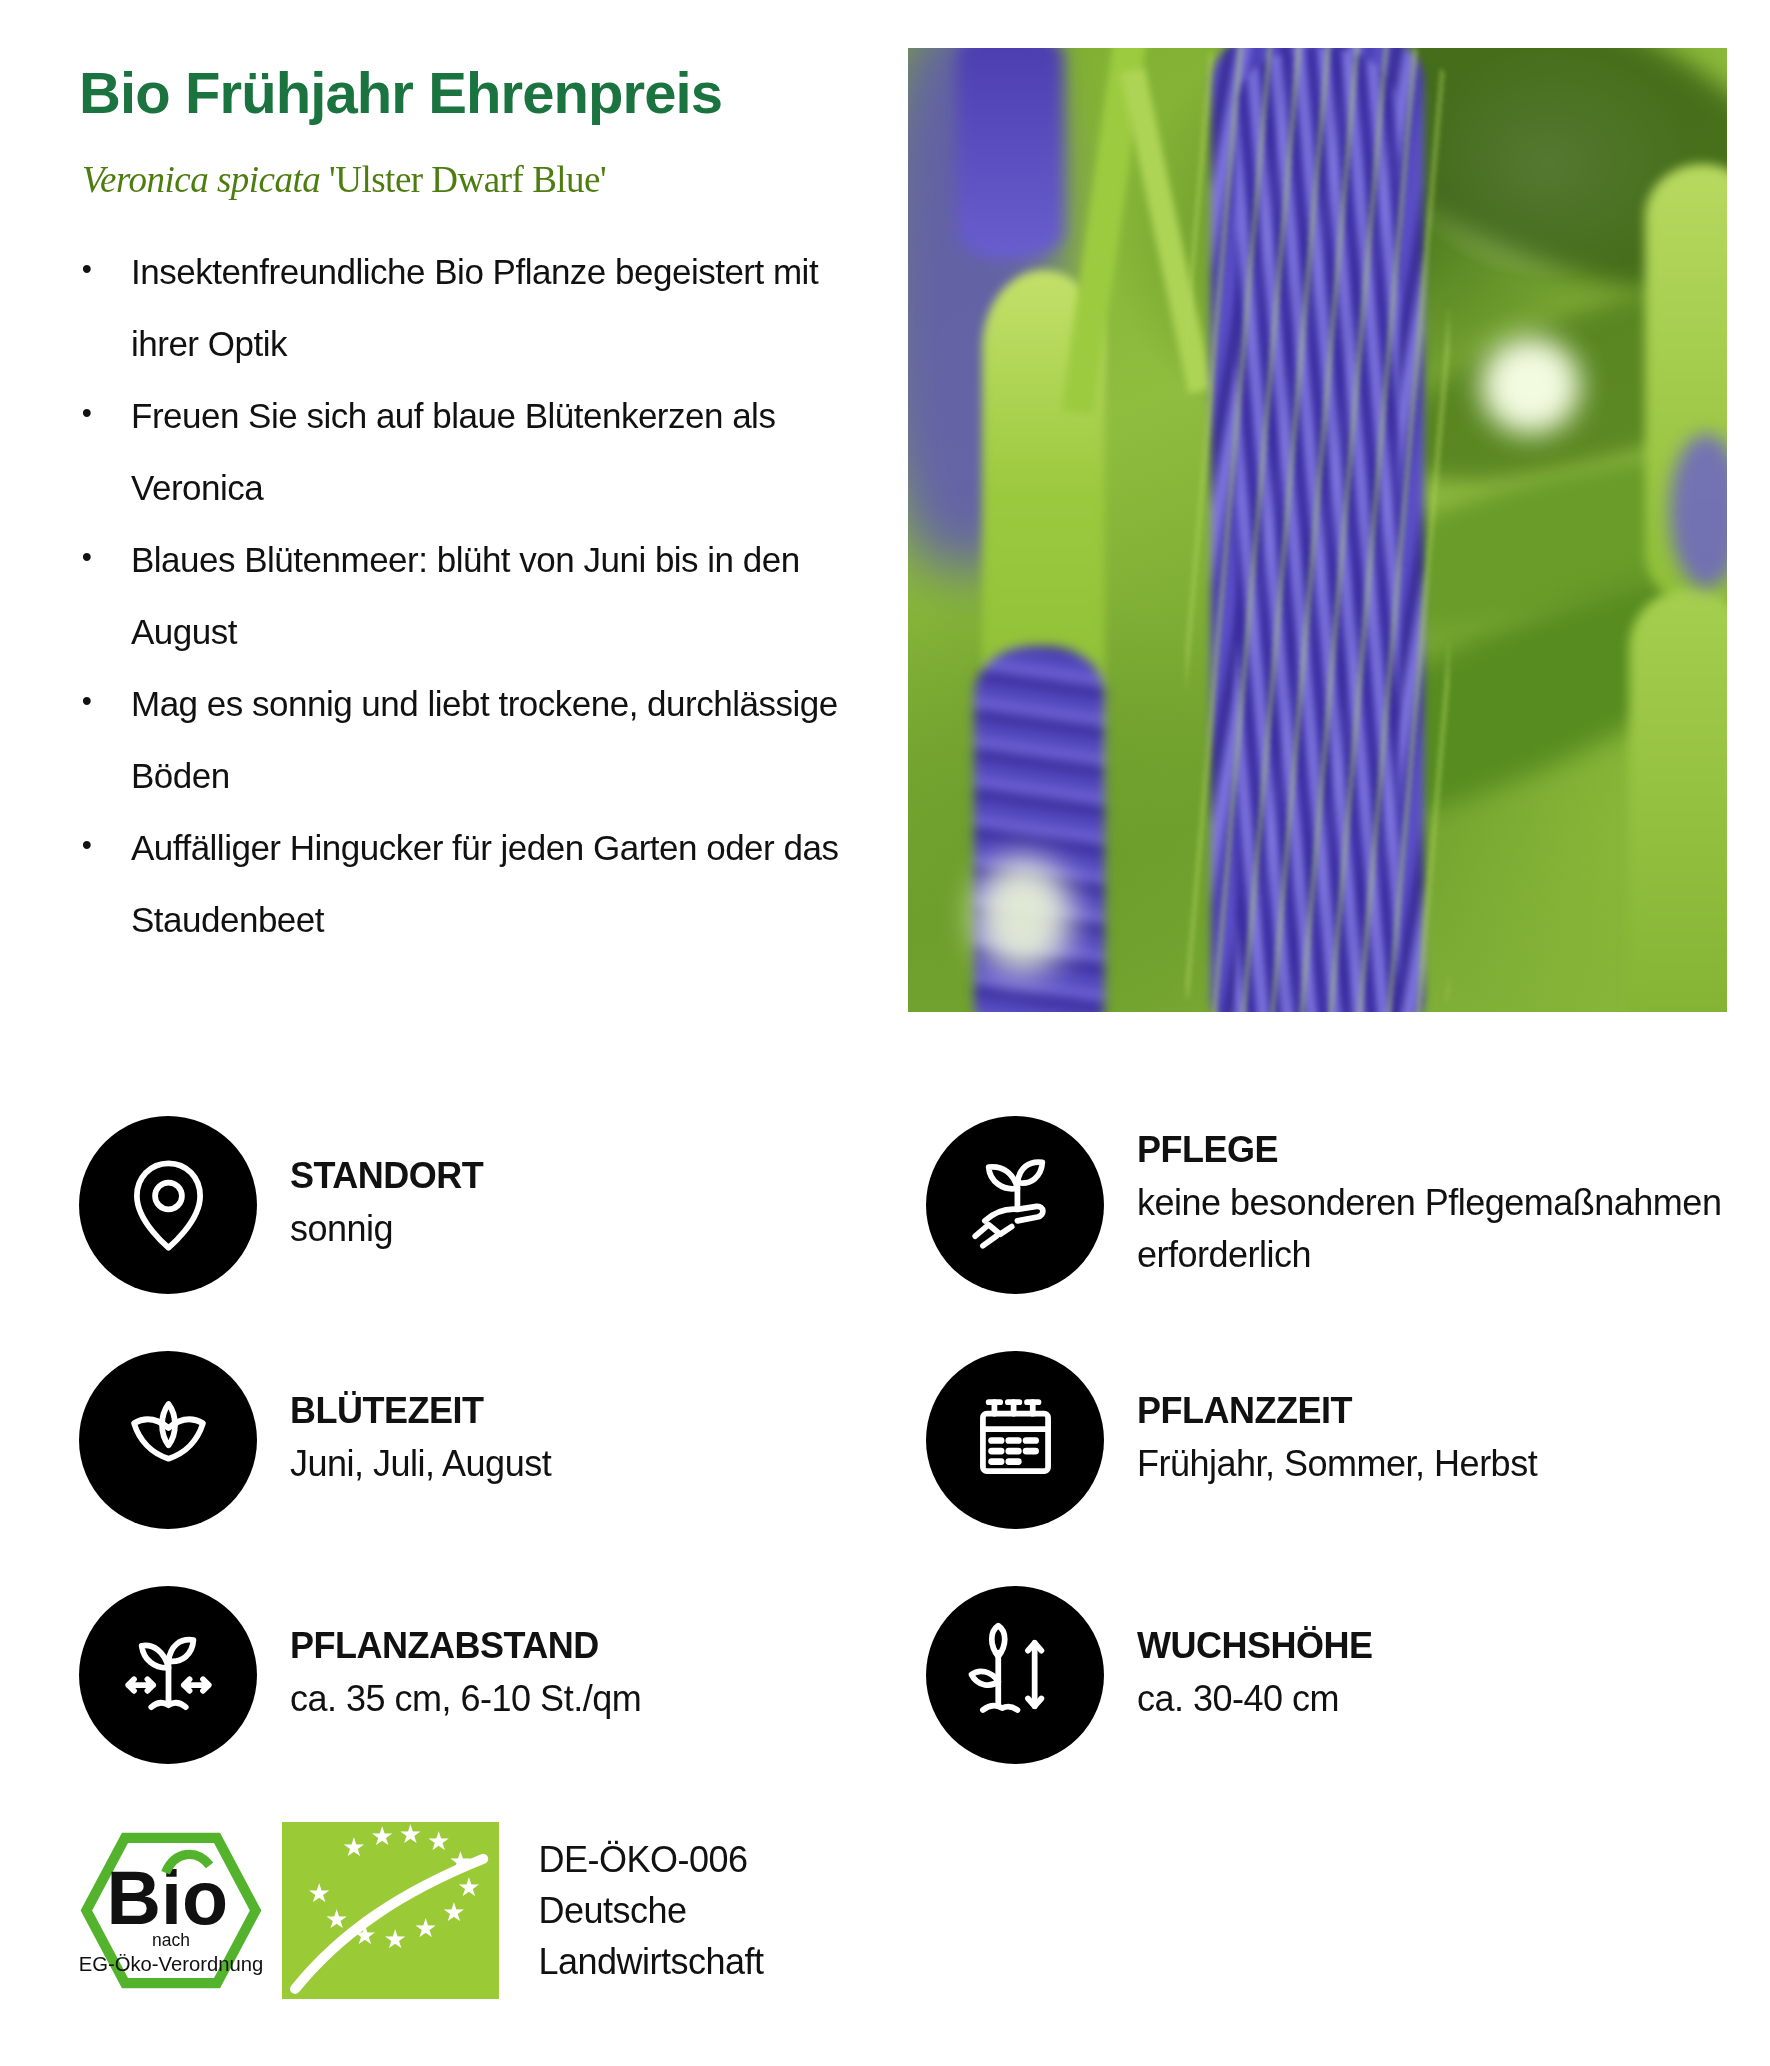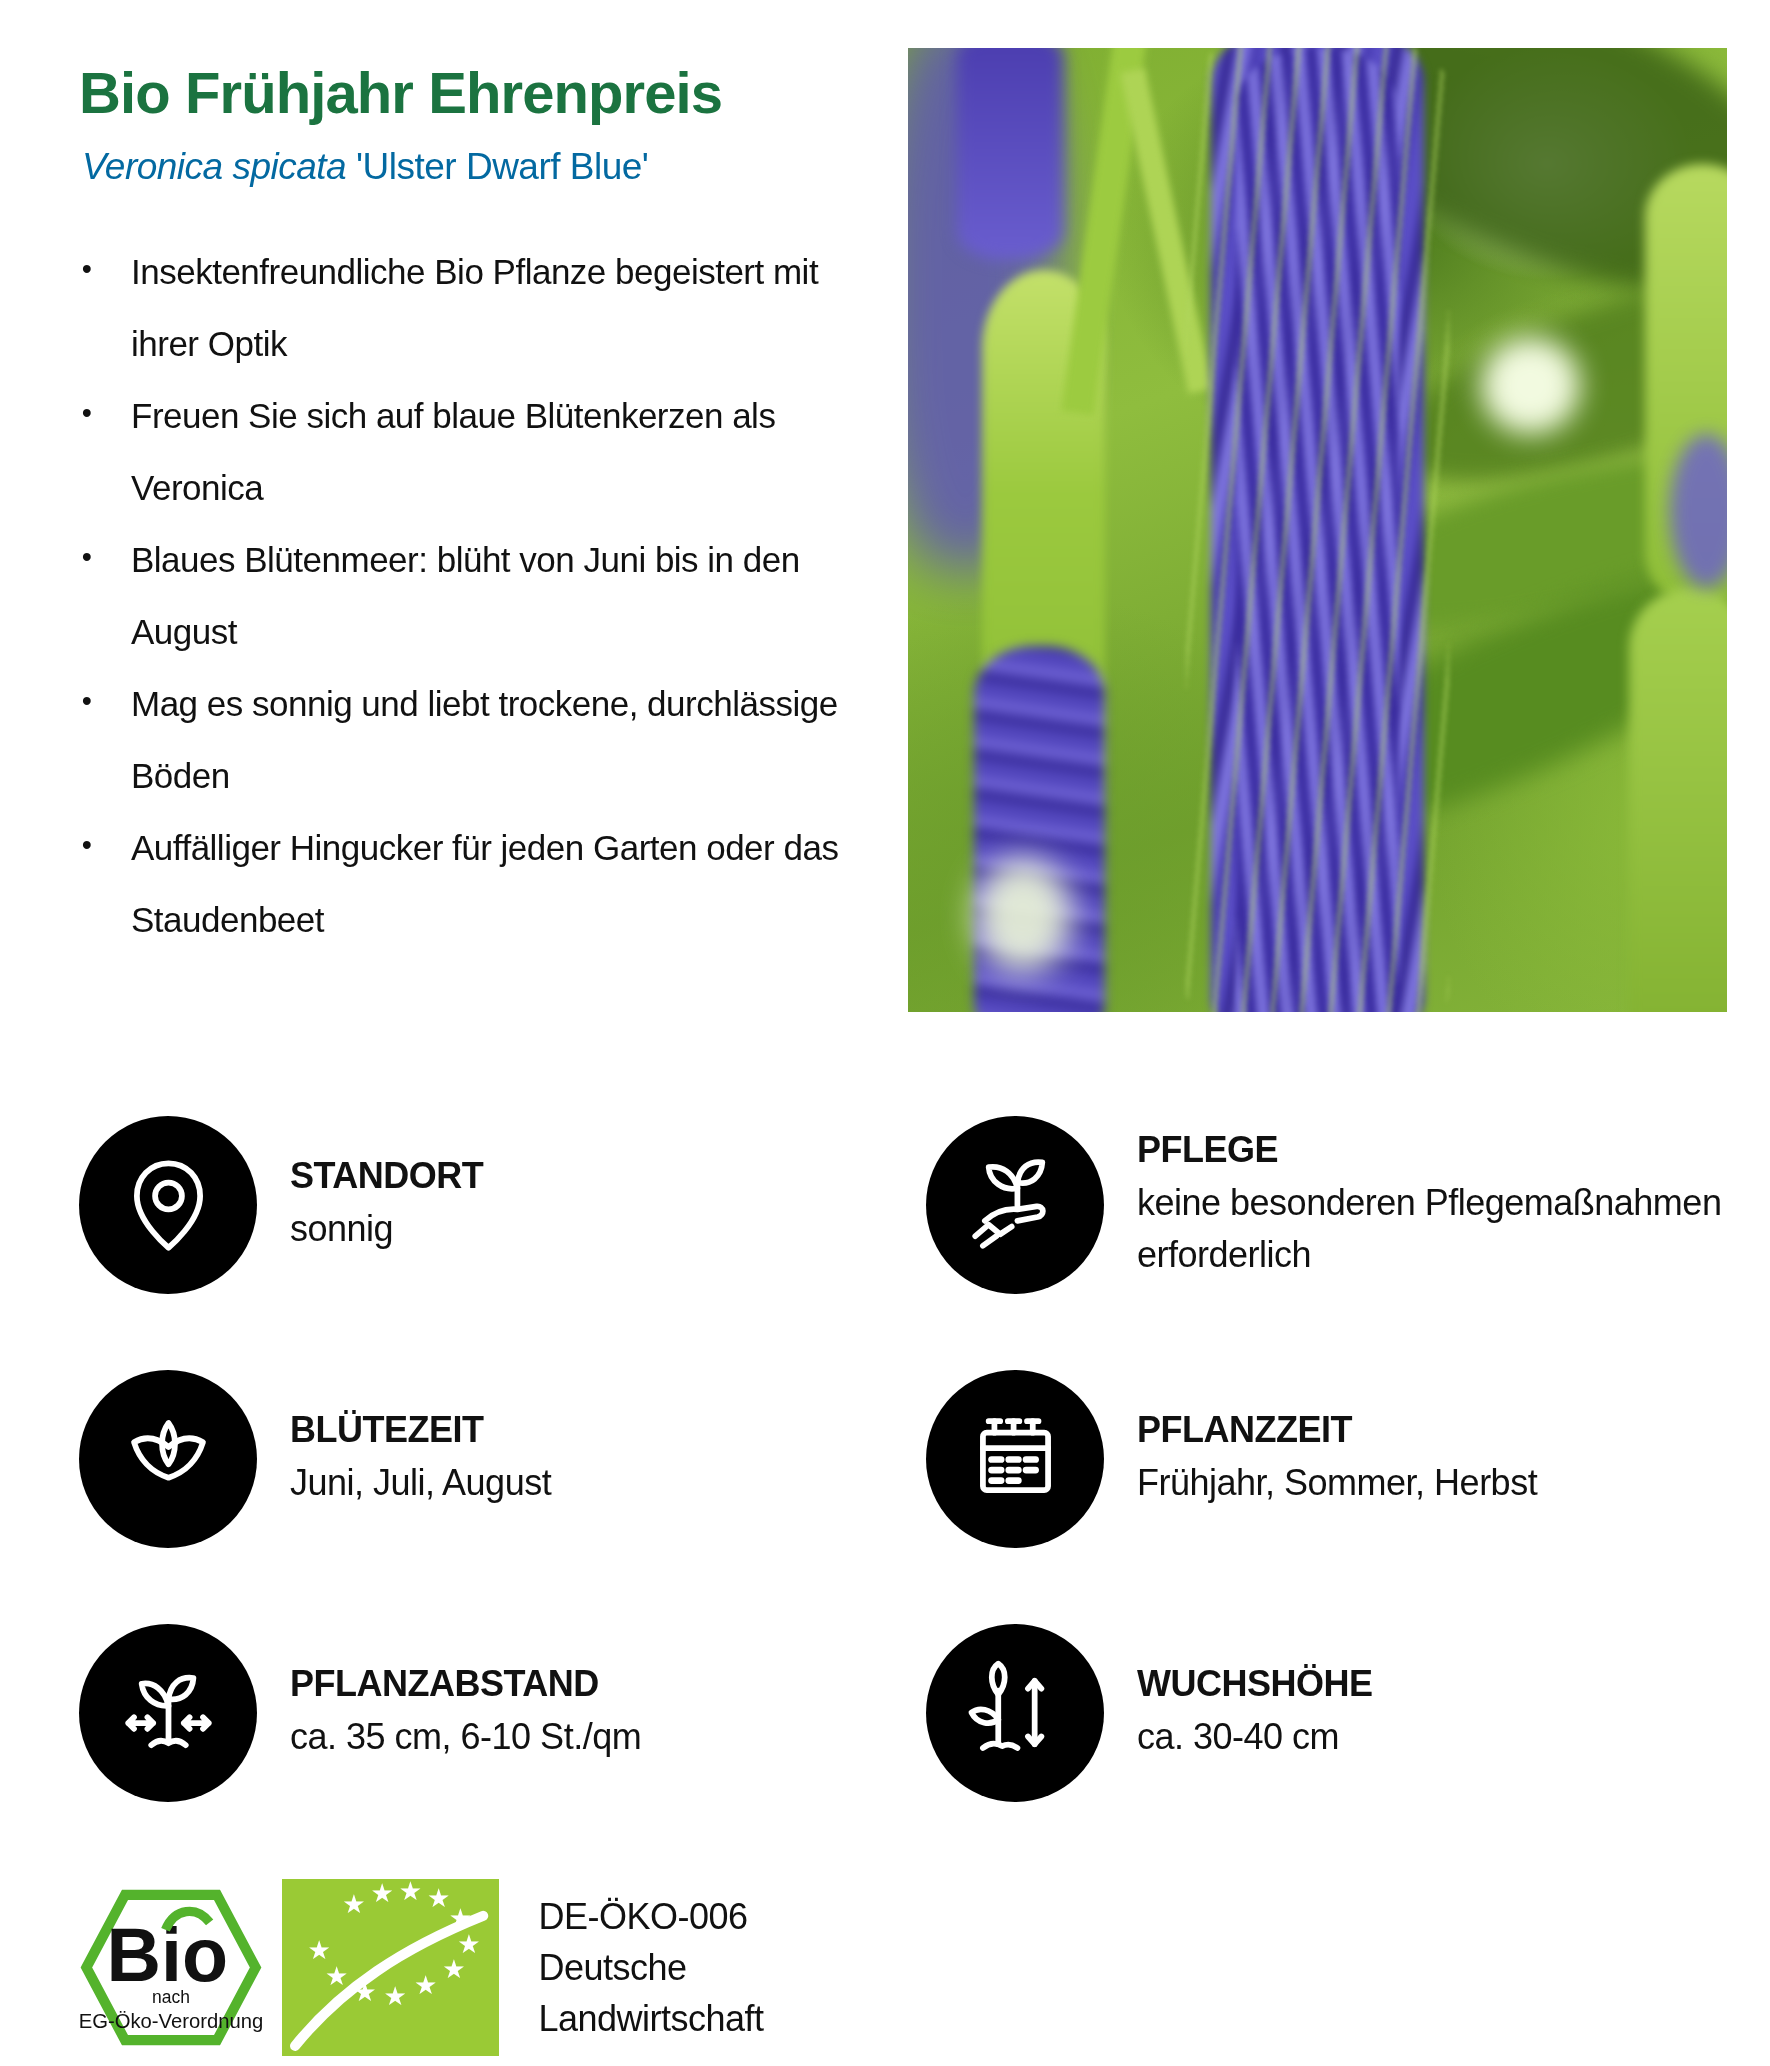--- a/index.html
+++ b/index.html
@@ -6,21 +6,21 @@
   body{
     width:1771px;height:2066px;position:relative;background:#ffffff;
     font-family:"Liberation Sans",sans-serif;color:#1a1a1a;overflow:hidden;
   }
   
   .title{
     position:absolute;left:79px;top:59px;
     font-size:58px;font-weight:bold;letter-spacing:-0.9px;color:#1b7340;
   }
   .subtitle{
-    position:absolute;left:82px;top:146px;font-size:37px;letter-spacing:-0.5px;color:#0369a1;
+    position:absolute;left:82px;top:158px;font-size:37px;letter-spacing:-0.5px;color:#4d7c0f;font-family:Liberation Serif, serif;
   }
   .subtitle .species{font-style:italic;}
   
   .bullets{
     position:absolute;left:79px;top:236px;width:784px;
     list-style:none;margin:0;padding:0;
     font-size:35px;line-height:72px;letter-spacing:-0.5px;color:#111;
   }
   .bullets li{position:relative;padding-left:52px;margin:0;}
   .bullets .dot{position:absolute;left:2.8px;top:-2.8px;font-size:29px;}
@@ -68,21 +68,21 @@
   .ph-green-spike-r2{left:88%;top:56%;width:15%;height:52%;
     background:linear-gradient(#a5cf4e,#7fae2e);border-radius:50%/12%;filter:blur(5.5px);}
   .ph-purple-r{left:93%;top:40%;width:9%;height:16%;background:#6a5ecf;border-radius:50%;filter:blur(9.2px);opacity:.8;}
   .ph-stem1{left:22%;top:-2%;width:4%;height:40%;background:#9ccb40;transform:rotate(8deg);filter:blur(3.7px);}
   .ph-stem2{left:30%;top:2%;width:3%;height:34%;background:#aed455;transform:rotate(-12deg);filter:blur(3.7px);}
   .ph-white1{left:70%;top:30%;width:12%;height:10%;background:#f2fae0;border-radius:50%;filter:blur(14px);}
   .ph-white2{left:8%;top:84%;width:12%;height:12%;background:#eef8d8;border-radius:50%;filter:blur(15.7px);opacity:.9;}
   
   .features{
     position:absolute;left:79px;top:1116px;width:1651px;
-    display:grid;grid-template-columns:847px auto;row-gap:76px;
+    display:grid;grid-template-columns:847px auto;row-gap:57px;
   }
   .cell{display:flex;align-items:center;}
   .circle{
     width:178px;height:178px;border-radius:50%;background:#000;flex:0 0 auto;
     display:flex;align-items:center;justify-content:center;
   }
   .circle svg{width:115px;height:115px;stroke:#fff;fill:none;stroke-width:6;
     stroke-linecap:round;stroke-linejoin:round;}
   .ftext{margin-left:33px;}
   .flabel{font-size:36px;font-weight:bold;letter-spacing:-0.5px;color:#111;}

